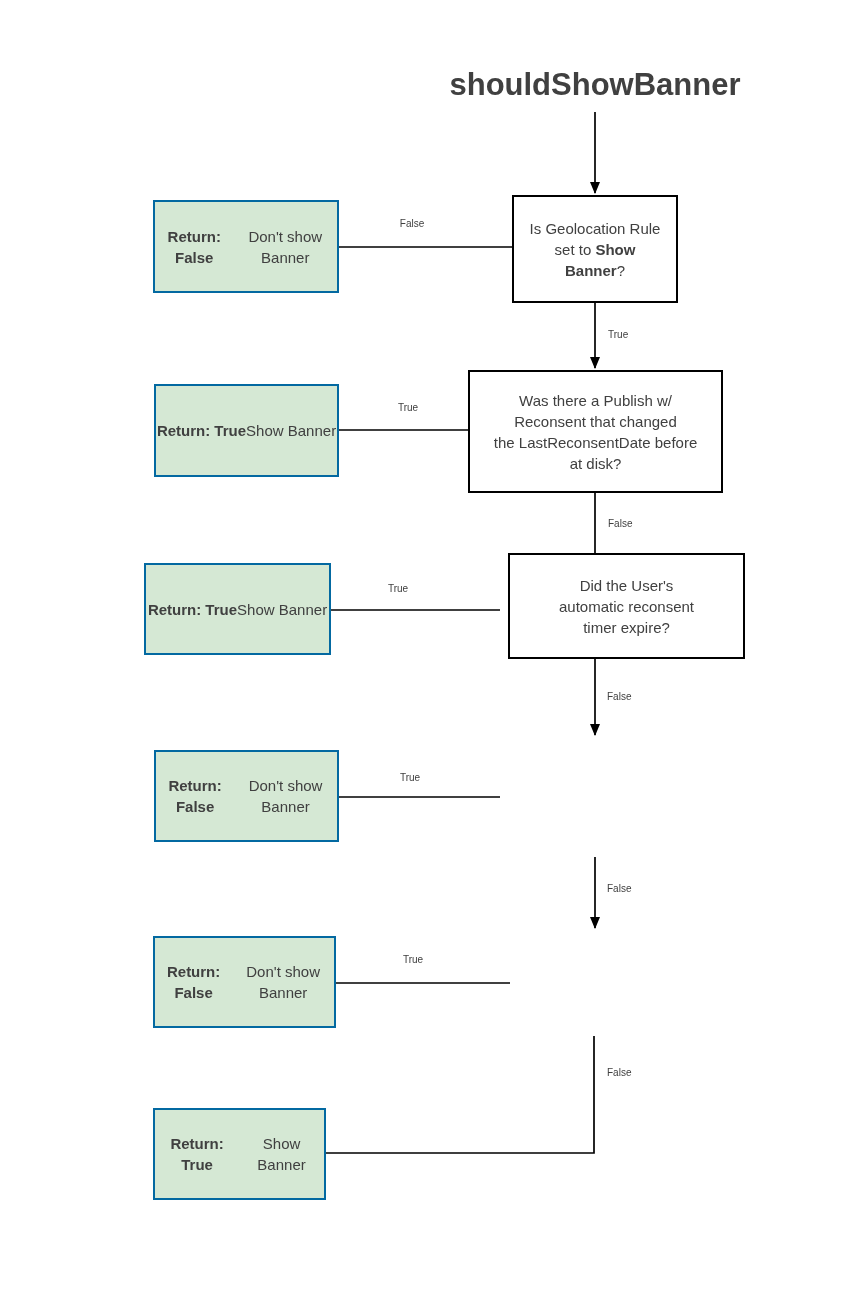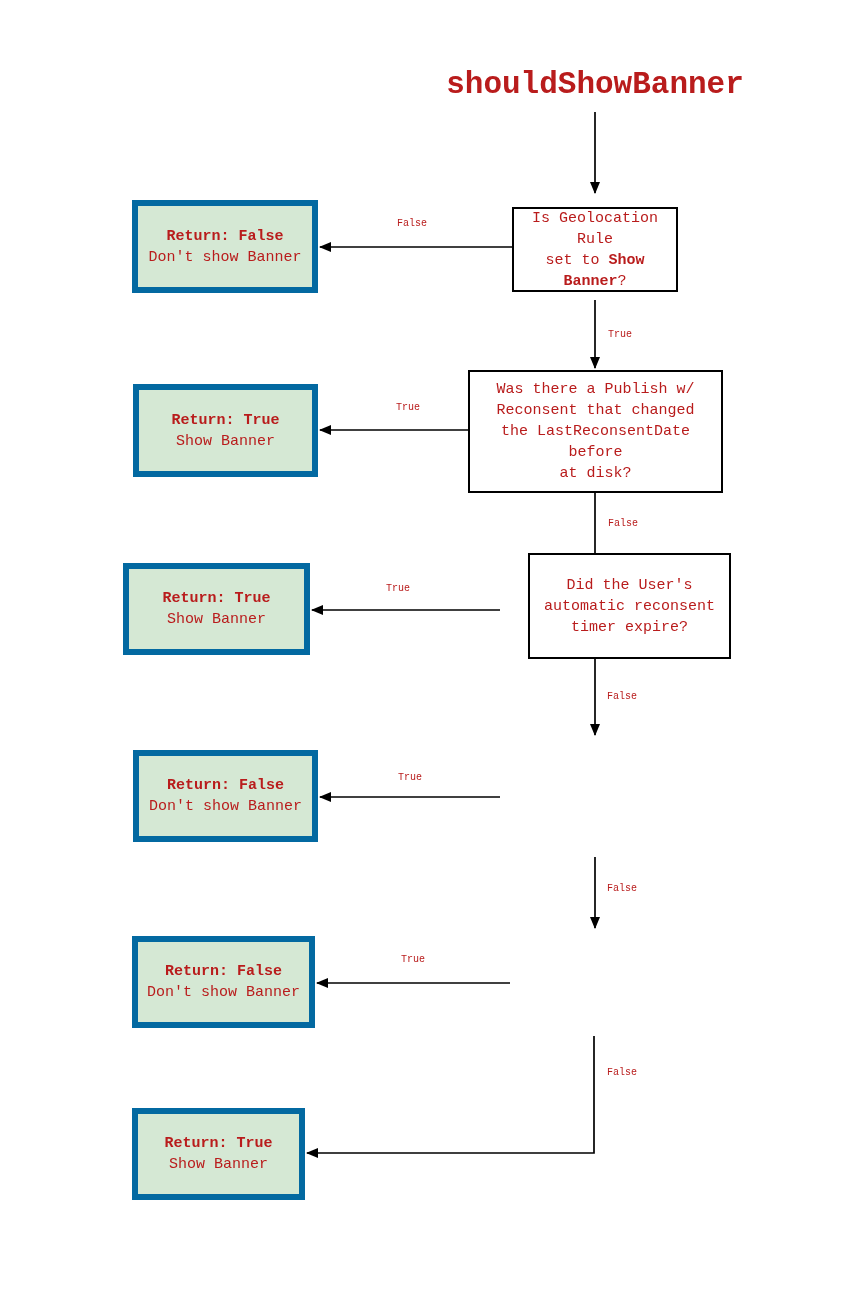--- a/index.html
+++ b/index.html
@@ -1,22 +1,22 @@
 <!DOCTYPE html>
 <html><head>
 <meta charset="utf-8">
 <style>
   html, body { margin: 0; padding: 0; background: #ffffff; }
   .canvas {
     position: relative;
     width: 852px;
     height: 1316px;
     background: #ffffff;
-    font-family: Liberation Mono, monospace;
-    color: #b91c1c;
+    font-family: Liberation Sans, sans-serif;
+    color: #404040;
     overflow: hidden;
   }
   .title {
     position: absolute;
     left: 595px;
     top: 67px;
     transform: translateX(-50%);
     font-size: 31px;
     font-weight: bold;
     white-space: nowrap;
@@ -41,22 +41,23 @@
     text-align: center;
     font-size: 15px;
     line-height: 21px;
   }
   .decision {
     background: #ffffff;
     border: 2px solid #000000;
   }
   .result {
     background: #d5e8d4;
-    border: 6px solid #0369a1;
-    flex-direction: column;
+    border: 2px solid #0369a1;
+    flex-direction: row;
+    margin-left: 21px;
   }
   .node-text { white-space: pre-line; padding: 0 4px; }
   .b { font-weight: bold; }
   .result .r-title { font-weight: bold; }
   .edge-label {
     position: absolute;
     font-size: 10px;
     white-space: nowrap;
   }
   .lbl-c { transform: translate(-50%, -50%); }
@@ -81,34 +82,34 @@
     <line x1="468" y1="430" x2="320" y2="430" marker-end="url(#ah)"></line>
     <line x1="595" y1="493" x2="595" y2="553"></line>
     <line x1="500" y1="610" x2="312" y2="610" marker-end="url(#ah)"></line>
     <line x1="595" y1="659" x2="595" y2="735" marker-end="url(#ah)"></line>
     <line x1="500" y1="797" x2="320" y2="797" marker-end="url(#ah)"></line>
     <line x1="595" y1="857" x2="595" y2="928" marker-end="url(#ah)"></line>
     <line x1="510" y1="983" x2="317" y2="983" marker-end="url(#ah)"></line>
     <path class="edge" d="M594,1036 L594,1153 L307,1153" marker-end="url(#ah)"></path>
   </svg>
 
-  <div class="node decision" style="left:512px; top:207px; width:166px; height:85px;">
+  <div class="node decision" style="left:512px; top:195px; width:166px; height:108px;">
     <div class="node-text"><span>Is Geolocation Rule
 set to </span><span class="b">Show
 Banner</span><span>?</span></div>
   </div>
 
   <div class="node decision" style="left:468px; top:370px; width:255px; height:123px;">
     <div class="node-text">Was there a Publish w/
 Reconsent that changed
 the LastReconsentDate before
 at disk?</div>
   </div>
 
-  <div class="node decision" style="left:528px; top:553px; width:203px; height:106px;">
+  <div class="node decision" style="left:508px; top:553px; width:237px; height:106px;">
     <div class="node-text">Did the User's
 automatic reconsent
 timer expire?</div>
   </div>
 
 
 
   <div class="node result" style="left:132px; top:200px; width:186px; height:93px;">
     <div class="r-title">Return: False</div>
     <div class="r-sub">Don't show Banner</div>

